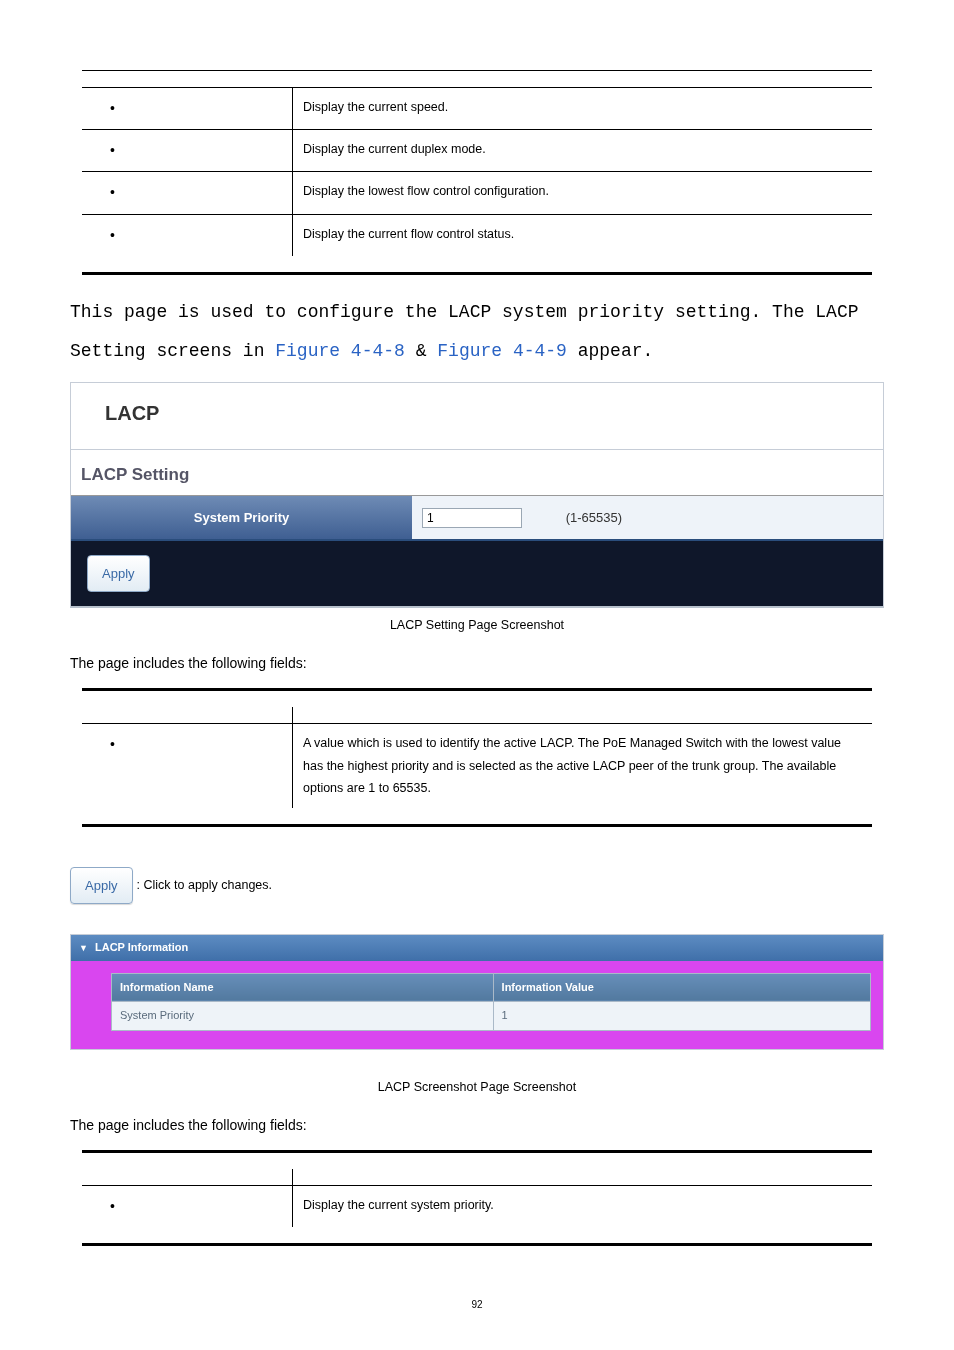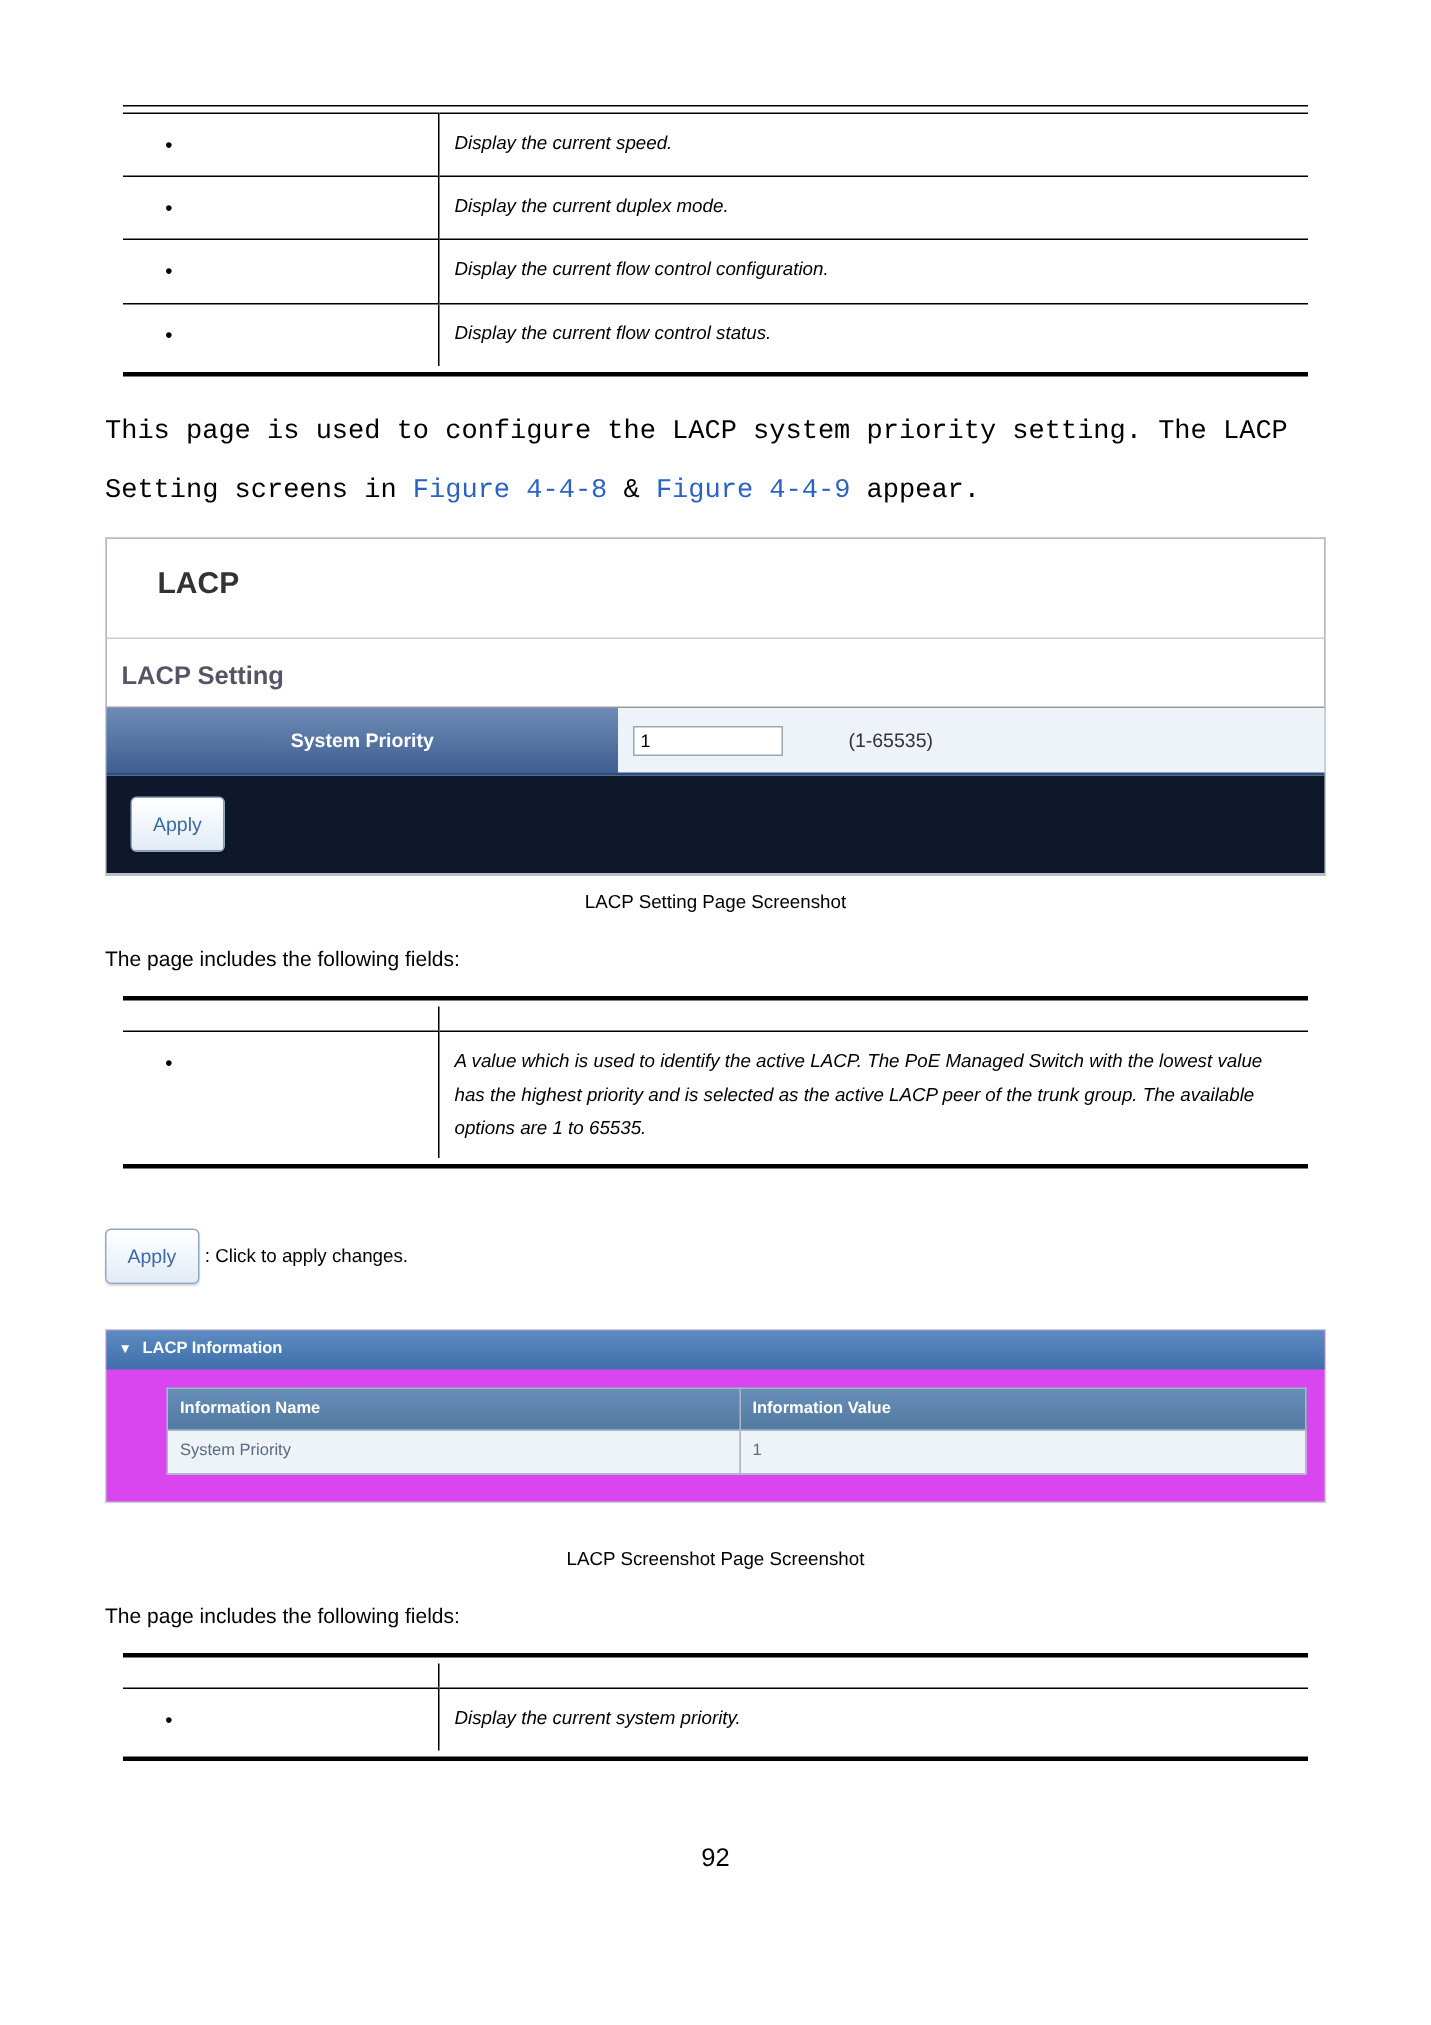--- a/index.html
+++ b/index.html
@@ -16,23 +16,22 @@
     min-height: 1350px;
     margin: 0 auto;
     padding: 70px 20px 40px 20px;
     box-sizing: border-box;
     position: relative;
   }
 
   
   table.props, table.fields {
     width: 790px;
-    margin: 4px auto;
+    margin: 16px auto;
     border-collapse: collapse;
-    font-style: italic;
   }
   table.props th, table.fields th,
   table.props td, table.fields td {
     font-weight: normal;
     text-align: left;
     padding: 8px 10px;
     font-size: 12.5px;
     vertical-align: top;
   }
   table.props td.lab, table.fields td.lab {
@@ -212,21 +211,21 @@
   }
   .infoshot td {
     background: #eef3f8;
     color: #5a6b7c;
     padding: 4px 8px;
     border: 1px solid #aab9c8;
   }
 
   .pagenum {
     text-align: center;
-    font-size: 17px;
+    font-size: 10px;
     margin-top: 50px;
   }
   .table-wrap { width: 790px; margin: 0 auto; }
 </style>
 </head>
 <body>
 
 <div class="page">
 
   <div class="table-wrap">
@@ -236,21 +235,21 @@
           <tr>
             <td class="lab"><span class="bullet-dot"></span><span></span></td>
             <td>Display the current speed.</td>
           </tr>
           <tr>
             <td class="lab"><span class="bullet-dot"></span><span></span></td>
             <td>Display the current duplex mode.</td>
           </tr>
           <tr>
             <td class="lab"><span class="bullet-dot"></span><span></span></td>
-            <td>Display the current flow control configuration.</td>
+            <td>Display the lowest flow control configuration.</td>
           </tr>
           <tr>
             <td class="lab"><span class="bullet-dot"></span><span></span></td>
             <td>Display the current flow control status.</td>
           </tr>
         </tbody>
     </table>
     <hr class="hrule-heavy">
   </div>
 

